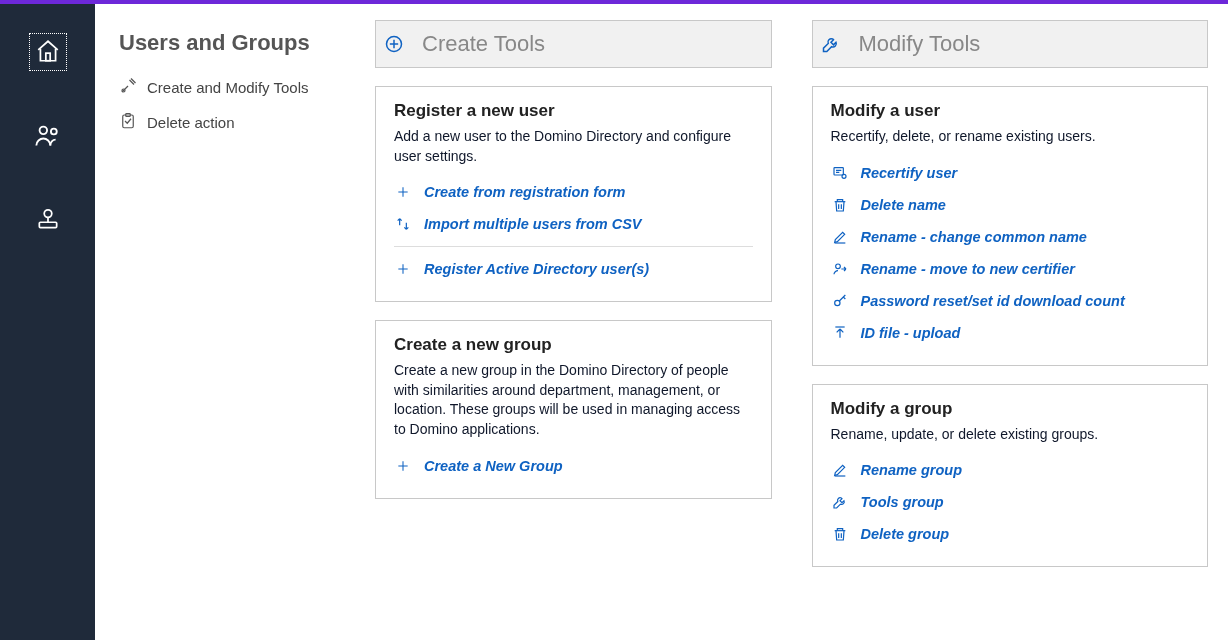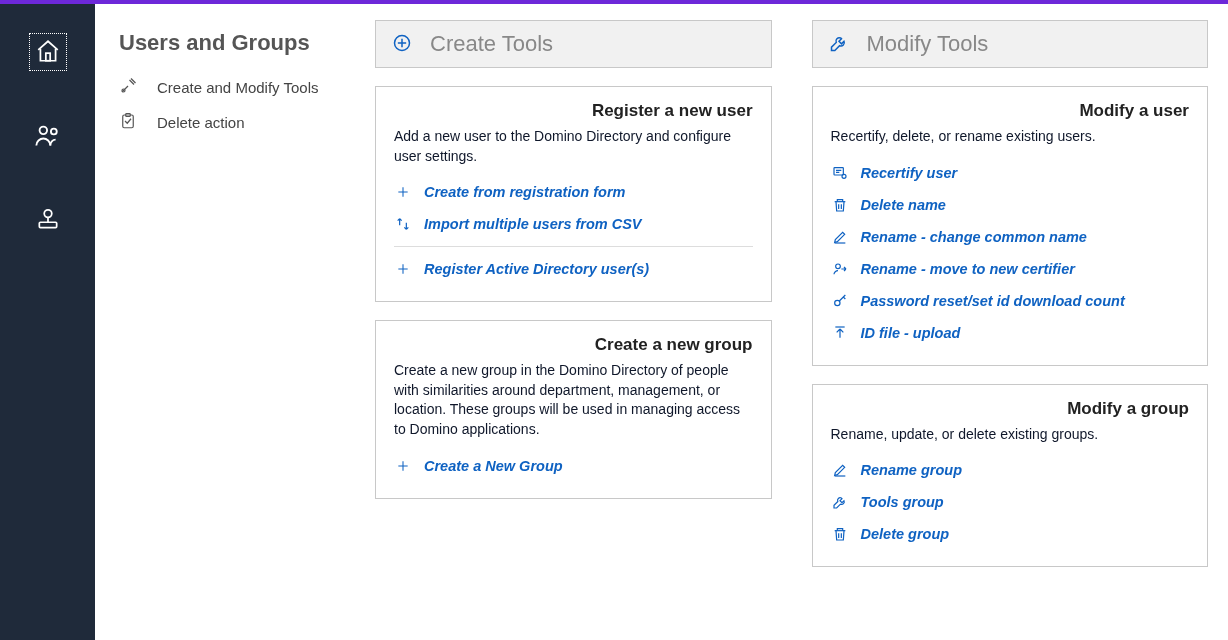--- a/index.html
+++ b/index.html
@@ -50,21 +50,21 @@
   }
   .section-title {
     font-size: 22px;
     font-weight: bold;
     color: #555;
     margin: 6px 0 14px 0;
   }
   .section-item {
     display: flex;
     align-items: center;
-    gap: 20px;
+    gap: 10px;
     padding: 7px 0;
     color: #444;
     font-size: 15px;
     cursor: pointer;
   }
   .section-item svg { stroke: #555; fill: none; stroke-width: 1.6; }
 
   
   .main {
     flex: 1;
@@ -76,40 +76,39 @@
   .col {
     flex: 1;
     max-width: 420px;
     display: flex;
     flex-direction: column;
     gap: 18px;
   }
   .col-header {
     border: 1px solid #c8c8c8;
     background: #f1f1f1;
-    padding: 10px 16px;
-    display: flex;
-    align-items: center;
+    padding: 10px 8px;
+    display: flex;
+    align-items: flex-end;
     gap: 18px;
   }
   .col-header .icon { color: #0f62fe; }
   .col-header .title {
     font-size: 22px;
     color: #888;
   }
   .card {
     border: 1px solid #c8c8c8;
     padding: 14px 18px 16px 18px;
   }
   .card-title {
     font-size: 17px;
     font-weight: bold;
     color: #222;
     margin-bottom: 6px;
-    text-align: right;
   }
   .card-desc {
     font-size: 14px;
     color: #0f172a;
     line-height: 1.4;
     margin-bottom: 10px;
   }
   .action-list {
     display: flex;
     flex-direction: column;

